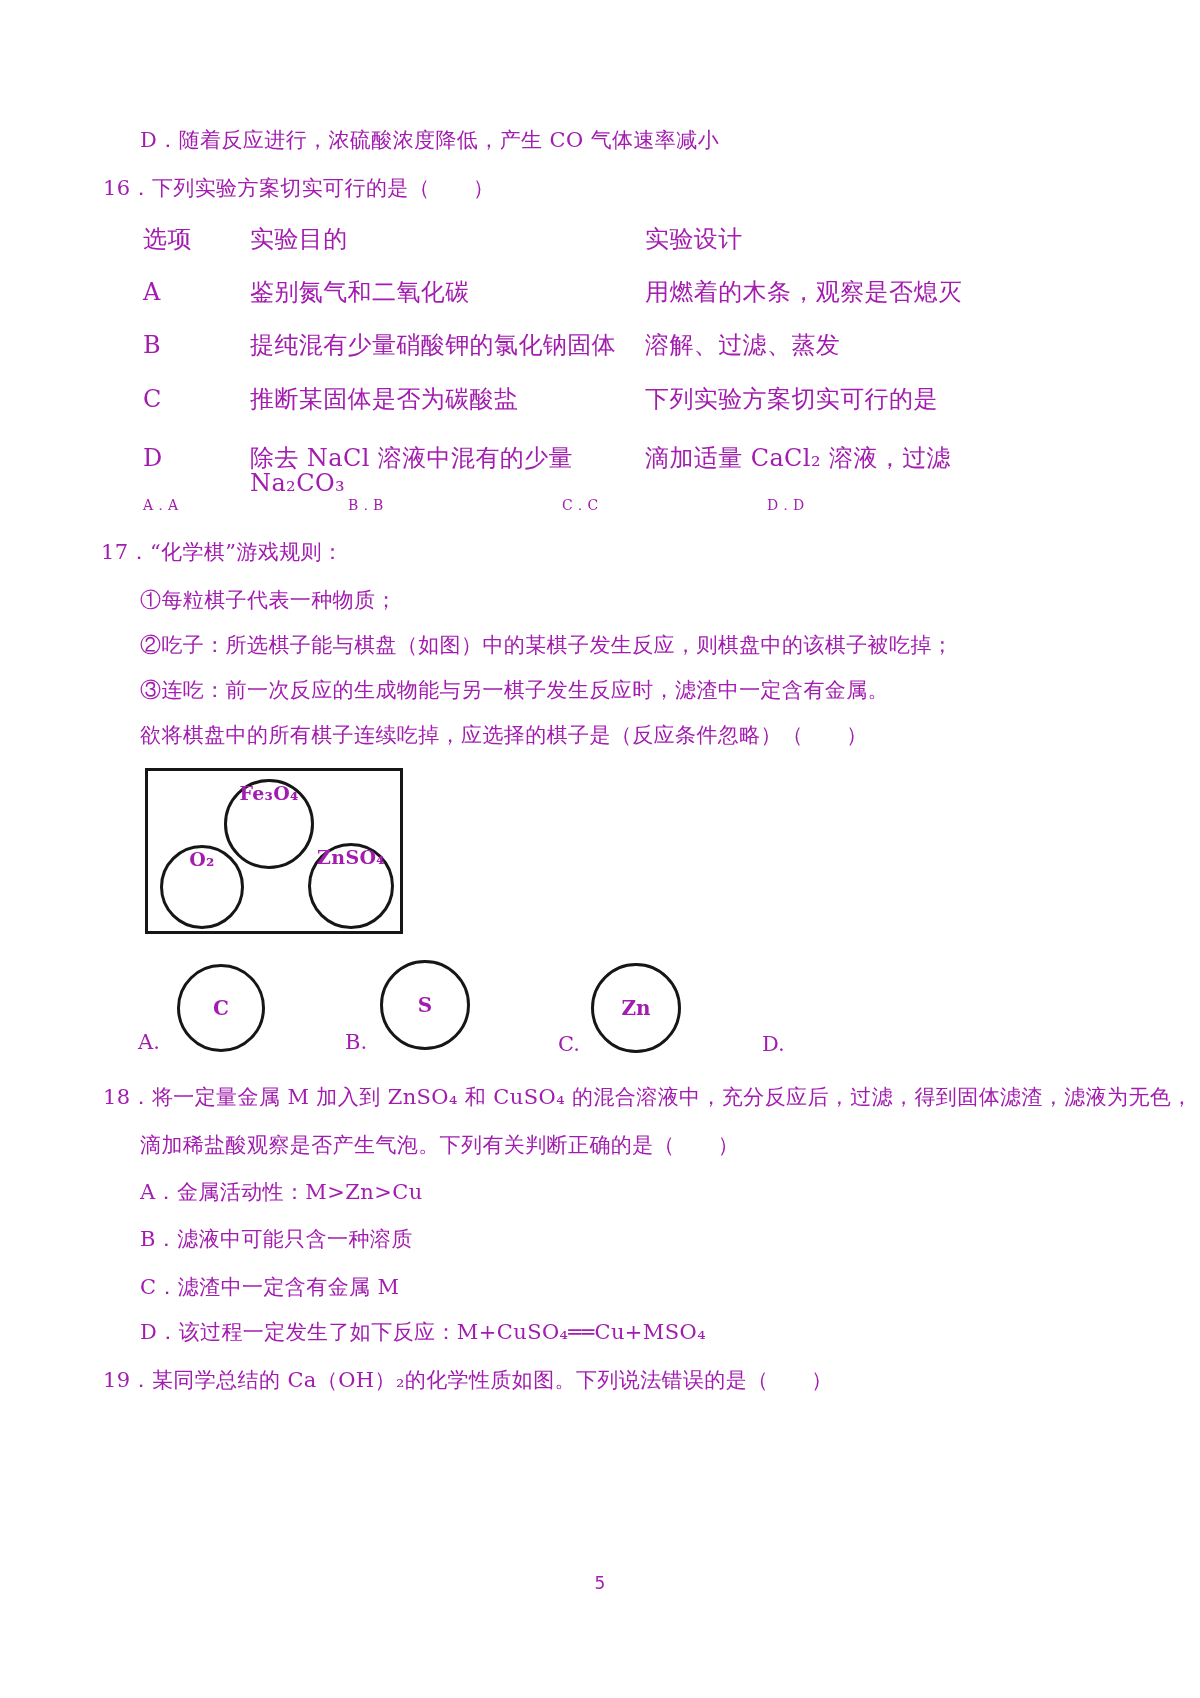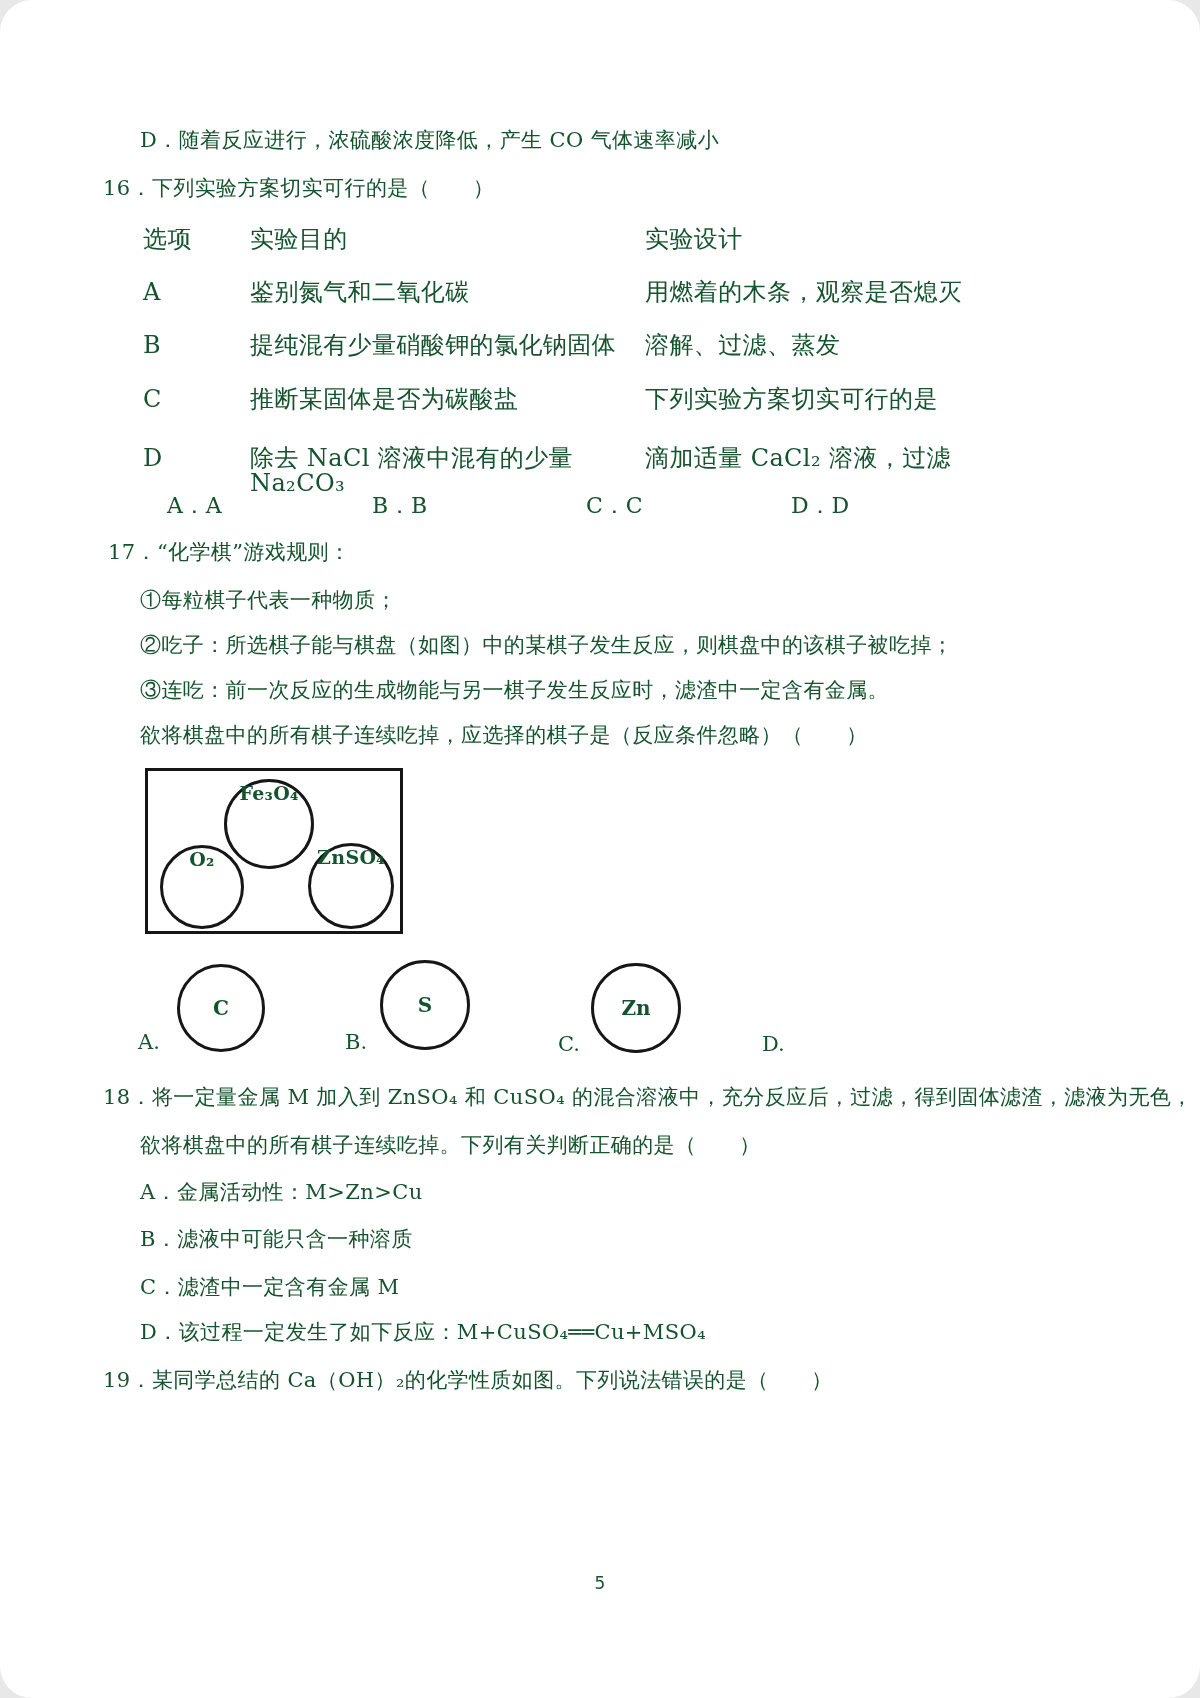--- a/index.html
+++ b/index.html
@@ -2,36 +2,35 @@
 <html><head>
 <meta charset="utf-8">
 <style>
   html,body{margin:0;padding:0;background:#e8e8e8;}
   .page{
     position:relative;
     width:1200px;height:1698px;
     margin:0 auto;
     background:#ffffff;
     font-family:"DejaVu Serif","Liberation Serif",serif;
-    color:#14532d;
+    color:#a21caf;
     overflow:hidden;
-    border-radius:32px;
   }
   .line{
     position:absolute;
     font-size:21px;
     line-height:25px;
     white-space:nowrap;
     letter-spacing:0.4px;
   }
   .trow{position:absolute;left:143px;display:flex;font-size:24px;line-height:25px;letter-spacing:0.4px;}
   .c1{width:107px;flex:0 0 107px;}
   .c2{width:395px;flex:0 0 395px;}
   .c3{white-space:nowrap;}
-  .opt{position:absolute;font-size:22px;line-height:25px;white-space:nowrap;letter-spacing:0.4px;margin-left:24px;}
+  .opt{position:absolute;font-size:14px;line-height:25px;white-space:nowrap;letter-spacing:0.4px;}
   .board{
     position:absolute;left:145px;top:768px;
     width:252px;height:160px;
     border:3px solid #161616;
     background:#fff;
   }
   .piece{
     position:absolute;
     border:3px solid #161616;
     border-radius:50%;
@@ -90,21 +89,21 @@
     <span class="c1">D</span>
     <span class="c2">除去 NaCl 溶液中混有的少量 Na₂CO₃</span>
     <span class="c3">滴加适量 CaCl₂ 溶液，过滤</span>
   </div>
 
   <span class="opt" style="left:143px;top:493px">A．A</span>
   <span class="opt" style="left:348px;top:493px">B．B</span>
   <span class="opt" style="left:562px;top:493px">C．C</span>
   <span class="opt" style="left:767px;top:493px">D．D</span>
 
-  <div class="line" style="left:108px;top:540px">17．“化学棋”游戏规则：</div>
+  <div class="line" style="left:101px;top:540px">17．“化学棋”游戏规则：</div>
   <div class="line" style="left:140px;top:588px">①每粒棋子代表一种物质；</div>
   <div class="line" style="left:140px;top:633px">②吃子：所选棋子能与棋盘（如图）中的某棋子发生反应，则棋盘中的该棋子被吃掉；</div>
   <div class="line" style="left:140px;top:678px">③连吃：前一次反应的生成物能与另一棋子发生反应时，滤渣中一定含有金属。</div>
   <div class="line" style="left:140px;top:723px">欲将棋盘中的所有棋子连续吃掉，应选择的棋子是（反应条件忽略）（　　）</div>
 
   <div class="board">
     <div class="piece" style="left:76px;top:8px;width:84px;height:84px">
       <span>Fe₃O₄</span>
     </div>
     <div class="piece" style="left:12px;top:74px;width:78px;height:78px">
@@ -126,21 +125,21 @@
   </div>
 
   <span class="piece-label" style="left:558px;top:1032px">C.</span>
   <div class="answer-piece" style="left:591px;top:963px;width:84px;height:84px">
     <span>Zn</span>
   </div>
 
   <span class="piece-label" style="left:762px;top:1032px">D.</span>
 
   <div class="line" style="left:103px;top:1085px">18．将一定量金属 M 加入到 ZnSO₄ 和 CuSO₄ 的混合溶液中，充分反应后，过滤，得到固体滤渣，滤液为无色，</div>
-  <div class="line" style="left:140px;top:1133px">欲将棋盘中的所有棋子连续吃掉。下列有关判断正确的是（　　）</div>
+  <div class="line" style="left:140px;top:1133px">滴加稀盐酸观察是否产生气泡。下列有关判断正确的是（　　）</div>
   <div class="line" style="left:140px;top:1180px">A．金属活动性：M&gt;Zn&gt;Cu</div>
   <div class="line" style="left:140px;top:1227px">B．滤液中可能只含一种溶质</div>
   <div class="line" style="left:140px;top:1275px">C．滤渣中一定含有金属 M</div>
   <div class="line" style="left:140px;top:1320px">D．该过程一定发生了如下反应：M+CuSO₄══Cu+MSO₄</div>
 
   <div class="line" style="left:103px;top:1368px">19．某同学总结的 Ca（OH）₂的化学性质如图。下列说法错误的是（　　）</div>
 
   <div class="page-num">5</div>
 
 </div>

